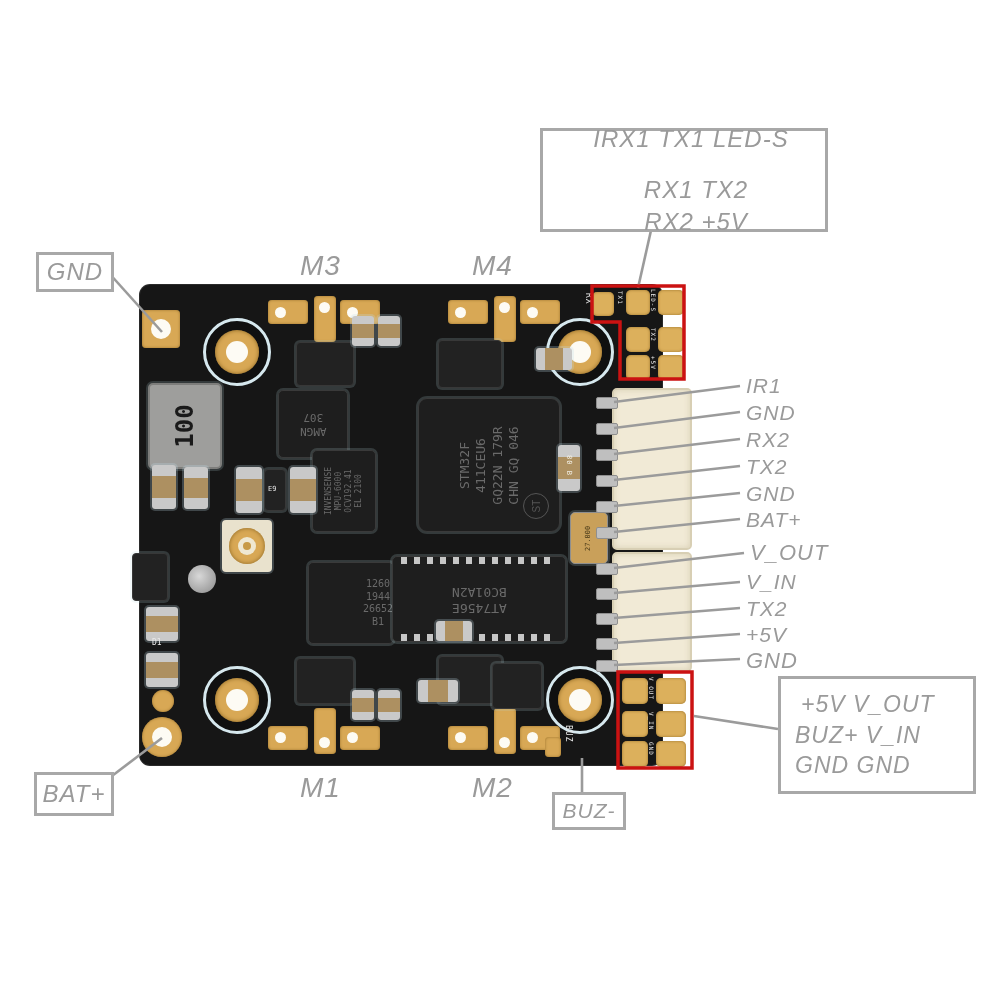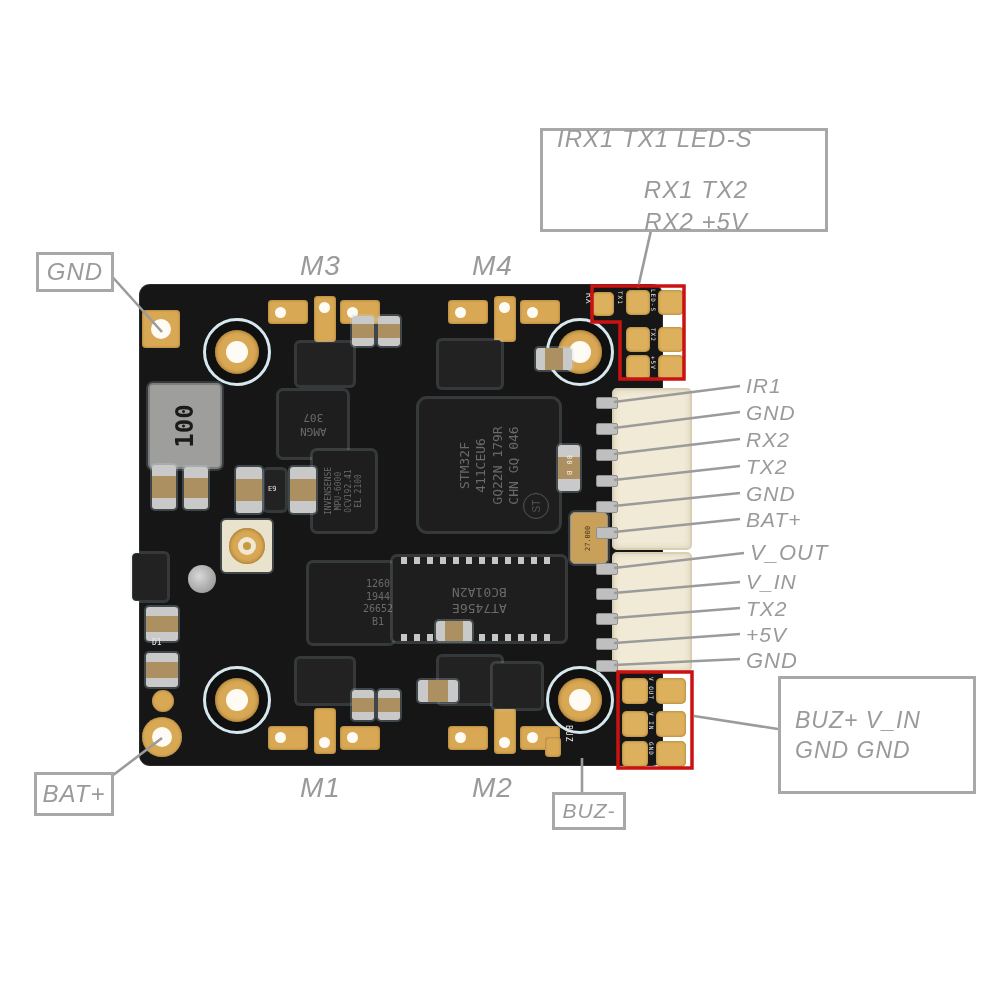--- a/index.html
+++ b/index.html
@@ -265,33 +265,34 @@
       <line x1="614" y1="618" x2="740" y2="608"></line>
       <line x1="614" y1="643" x2="740" y2="634"></line>
       <line x1="614" y1="665" x2="740" y2="659"></line>
     </g>
     <g stroke="#cb1212" stroke-width="3.5" fill="none">
       <path d="M592,286 H684 V379 H620 V322 H592 Z"></path>
       <rect x="618" y="672" width="74" height="96"></rect>
     </g>
   </svg>
 
-  <div class="lbl-box multi" style="left:540px;top:128px;width:268px;height:98px;font-size:24px;padding-left:14px;">
+  <div class="lbl-box multi" style="left:540px;top:128px;width:268px;height:98px;font-size:24px;padding-left:14px;align-items:center;">
     <span>IRX1 TX1  LED-S</span>
     <span style="align-self:center;margin-left:10px;margin-top:20px;">RX1 TX2</span>
     <span style="align-self:center;margin-left:10px;">RX2 +5V</span>
   </div>
 
   <div class="lbl-box" style="left:36px;top:252px;width:72px;height:34px;font-size:24px;">GND</div>
 
   <div class="lbl-box" style="left:34px;top:772px;width:74px;height:38px;font-size:24px;">BAT+</div>
 
   <div class="lbl-box" style="left:552px;top:792px;width:68px;height:32px;font-size:21px;">BUZ-</div>
 
   <div class="lbl-box multi" style="left:778px;top:676px;width:178px;height:112px;font-size:23px;padding-left:14px;">
+    <span style="margin-left:6px;">+5V  V_OUT</span>
     <span>BUZ+ V_IN</span>
     <span>GND GND</span>
   </div>
 
   <div class="lbl" style="left:300px;top:250px;font-size:28px;">M3</div>
   <div class="lbl" style="left:472px;top:250px;font-size:28px;">M4</div>
   <div class="lbl" style="left:300px;top:772px;font-size:28px;">M1</div>
   <div class="lbl" style="left:472px;top:772px;font-size:28px;">M2</div>
 
   <div class="lbl" style="left:746px;top:374px;font-size:21px;">IR1</div>

